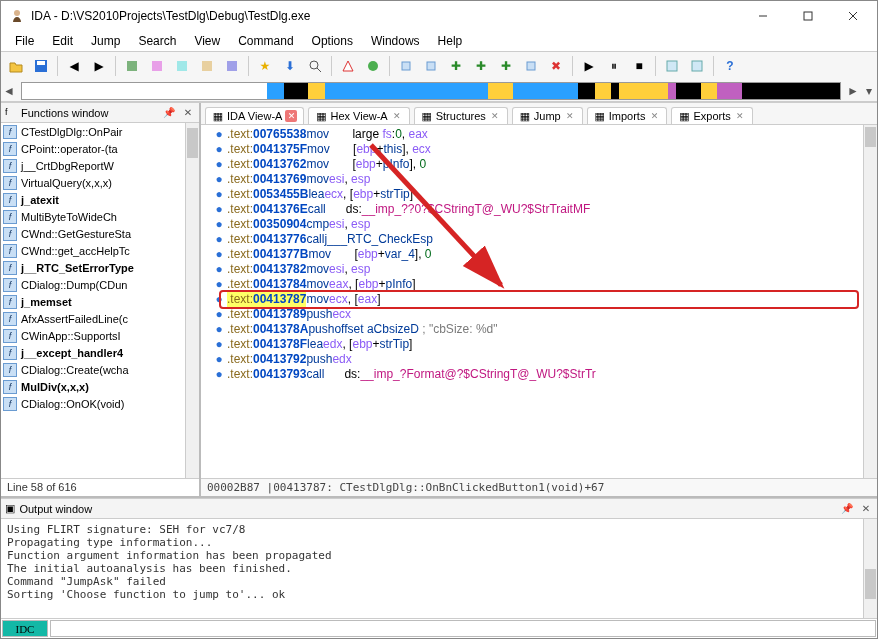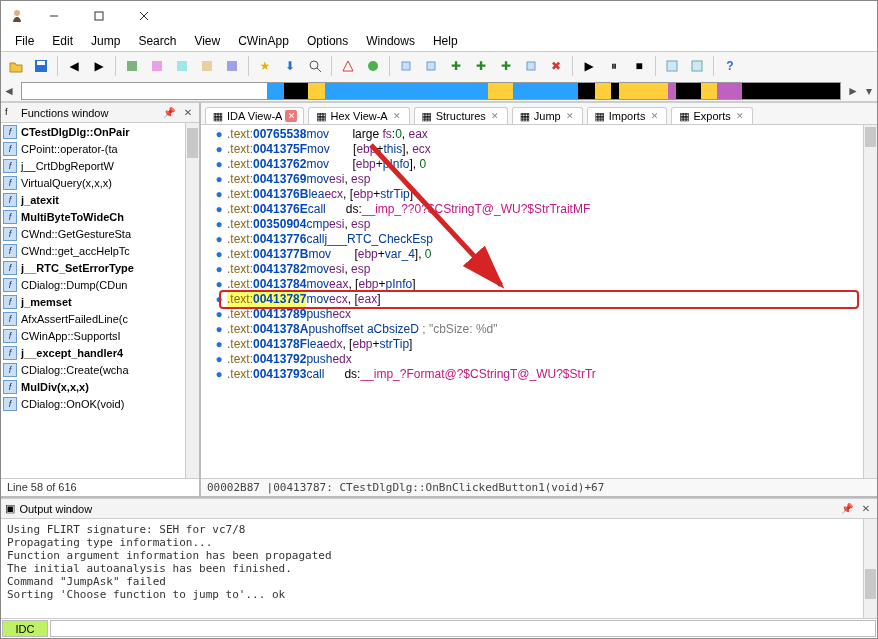--- a/index.html
+++ b/index.html
@@ -52,51 +52,52 @@
   .tab .ticon { width: 12px; height: 12px; display: inline-flex; align-items: center; justify-content: center; }
   .tab .tclose { width: 12px; height: 12px; font-size: 9px; color: #888; display: inline-flex; align-items: center; justify-content: center; }
   .tab.active .tclose { background: #e77; color: #fff; border-radius: 2px; }
   .disasm-wrap { flex: 1; position: relative; min-height: 0; }
   .disasm { position: absolute; inset: 0 14px 0 0; overflow: hidden; background: #fff; font-family: Consolas, "Courier New", monospace; font-size: 12px; padding: 2px 0 0 10px; }
   .dline { display: flex; height: 15px; white-space: pre; }
   .dot { color: #2a6fd6; width: 16px; text-align: center; }
   .addr { color: #8a6a1e; }
   .addr b { color: #0047c2; }
   .mn { color: #003a99; }
-  .reg { color: #701a75; }
+  .reg { color: #8b5cf6; }
   .num { color: #006a1a; }
   .imp { color: #c01780; }
   .sym { color: #003a99; }
   .cmt { color: #7a7a7a; }
   .hl { background: #ffff66; }
   .redbox { position: absolute; border: 2px solid #d62424; border-radius: 4px; pointer-events: none; }
   .arrow-svg { position: absolute; pointer-events: none; }
   .disasm-status { height: 18px; border-top: 1px solid #ccc; font-family: Consolas, monospace; font-size: 11px; padding: 2px 6px; color: #444; background: #f8f8f8; }
 
   .output-panel { height: 140px; display: flex; flex-direction: column; border-top: 1px solid #ccc; }
   .out-body { flex: 1; position: relative; min-height: 0; }
   .out-text { position: absolute; inset: 0 14px 0 0; padding: 4px 6px; font-family: Consolas, monospace; font-size: 11px; color: #333; white-space: pre; overflow: hidden; }
   .cmd-row { height: 20px; display: flex; align-items: stretch; border-top: 1px solid #ccc; }
-  .cmd-label { width: 46px; border: 1px solid #bbb; display: flex; align-items: center; justify-content: center; font-size: 11px; background: #bef264; margin: 1px; }
+  .cmd-label { width: 46px; border: 1px solid #bbb; display: flex; align-items: center; justify-content: center; font-size: 11px; background: #14b8a6; margin: 1px; font-family: Liberation Serif, serif; }
   .cmd-input { flex: 1; border: 1px solid #bbb; margin: 1px; padding: 0 4px; font-family: Consolas, monospace; font-size: 11px; }
 
   .statusbar { height: 20px; display: flex; align-items: center; gap: 14px; padding: 0 6px; border-top: 1px solid #ccc; background: #f4f4f4; font-size: 11px; color: #333; }
   .statusbar .watermark { margin-left: auto; color: #bbb; font-family: sans-serif; }
 </style>
 </head>
 <body>
 
 <div class="window">
   <div class="titlebar">
     <span class="icon">
       <svg width="16" height="16" viewBox="0 0 16 16">
           <circle cx="8" cy="5" r="3" fill="#d9b38c"></circle>
           <path d="M4 14c0-3 2-5 4-5s4 2 4 5" fill="#6a4a2a"></path>
         </svg>
     </span>
+    <span class="title">IDA - D:\VS2010Projects\TestDlg\Debug\TestDlg.exe</span>
     <div class="winbtns">
       <div class="winbtn">
           <svg width="10" height="10">
             <line x1="1" y1="5" x2="9" y2="5" stroke="#333"></line>
           </svg>
         </div>
       <div class="winbtn">
           <svg width="10" height="10">
             <rect x="1" y="1" width="8" height="8" fill="none" stroke="#333"></rect>
           </svg>
@@ -109,21 +110,21 @@
         </div>
     </div>
   </div>
 
   <div class="menubar" id="menubar">
       <span class="menuitem">File</span>
       <span class="menuitem">Edit</span>
       <span class="menuitem">Jump</span>
       <span class="menuitem">Search</span>
       <span class="menuitem">View</span>
-      <span class="menuitem">CWinApp</span>
+      <span class="menuitem">Command</span>
       <span class="menuitem">Options</span>
       <span class="menuitem">Windows</span>
       <span class="menuitem">Help</span>
     </div>
 
   <div class="toolbars">
     <div class="tb" id="tb-main">
       <span class="btn">
           <svg width="14" height="14">
             <path d="M1 4h5l1 2h6v7H1z" fill="#f4c542" stroke="#b58a1e"></path>
@@ -254,41 +255,41 @@
           <span class="fbadge" style="width:12px;height:12px;font-size:9px">f</span>
           <span>Functions window</span>
           <span class="spacer"></span>
           <span class="pin">📌</span>
           <span class="close">✕</span>
         </div>
         <div class="fnlist">
           <div class="fnlist-inner" id="fnlist">
               <div class="fnrow">
                 <span class="fbadge">f</span>
-                <span style="font-weight:bold">CTestDlgDlg::OnPair</span>
+                <span style="font-weight:normal">CTestDlgDlg::OnPair</span>
               </div>
               <div class="fnrow">
                 <span class="fbadge">f</span>
                 <span>CPoint::operator-(ta</span>
               </div>
               <div class="fnrow">
                 <span class="fbadge">f</span>
                 <span>j__CrtDbgReportW</span>
               </div>
               <div class="fnrow">
                 <span class="fbadge">f</span>
                 <span>VirtualQuery(x,x,x)</span>
               </div>
               <div class="fnrow">
                 <span class="fbadge">f</span>
                 <span style="font-weight:bold">j_atexit</span>
               </div>
               <div class="fnrow">
                 <span class="fbadge">f</span>
-                <span style="font-weight:bold">MultiByteToWideCh</span>
+                <span style="font-weight:normal">MultiByteToWideCh</span>
               </div>
               <div class="fnrow">
                 <span class="fbadge">f</span>
                 <span>CWnd::GetGestureSta</span>
               </div>
               <div class="fnrow">
                 <span class="fbadge">f</span>
                 <span>CWnd::get_accHelpTc</span>
               </div>
               <div class="fnrow">
@@ -367,21 +368,21 @@
               <span>Exports</span>
               <span class="tclose">✕</span>
             </div>
           </div>
         <div class="disasm-wrap">
           <div class="disasm" id="disasm">
               <div class="dline"><span class="dot">●</span><span class="addr">.text:<b>00765538</b></span>                            <span class="mn">mov</span>       large <span class="reg">fs</span>:<span class="num">0</span>, <span class="reg">eax</span></div>
               <div class="dline"><span class="dot">●</span><span class="addr">.text:<b>0041375F</b></span>                            <span class="mn">mov</span>       [<span class="reg">ebp</span>+<span class="sym">this</span>], <span class="reg">ecx</span></div>
               <div class="dline"><span class="dot">●</span><span class="addr">.text:<b>00413762</b></span>                            <span class="mn">mov</span>       [<span class="reg">ebp</span>+<span class="sym">pInfo</span>], <span class="num">0</span></div>
               <div class="dline"><span class="dot">●</span><span class="addr">.text:<b>00413769</b></span>                            <span class="mn">mov</span>       <span class="reg">esi</span>, <span class="reg">esp</span></div>
-              <div class="dline"><span class="dot">●</span><span class="addr">.text:<b>0041376B</b></span>                            <span class="mn">lea</span>       <span class="reg">ecx</span>, [<span class="reg">ebp</span>+<span class="sym">strTip</span>]</div>
+              <div class="dline"><span class="dot">●</span><span class="addr">.text:<b>0053455B</b></span>                            <span class="mn">lea</span>       <span class="reg">ecx</span>, [<span class="reg">ebp</span>+<span class="sym">strTip</span>]</div>
               <div class="dline"><span class="dot">●</span><span class="addr">.text:<b>0041376E</b></span>                            <span class="mn">call</span>      ds:<span class="imp">__imp_??0?$CStringT@_WU?$StrTraitMF</span></div>
               <div class="dline"><span class="dot">●</span><span class="addr">.text:<b>00350904</b></span>                            <span class="mn">cmp</span>       <span class="reg">esi</span>, <span class="reg">esp</span></div>
               <div class="dline"><span class="dot">●</span><span class="addr">.text:<b>00413776</b></span>                            <span class="mn">call</span>      <span class="sym">j___RTC_CheckEsp</span></div>
               <div class="dline"><span class="dot">●</span><span class="addr">.text:<b>0041377B</b></span>                            <span class="mn">mov</span>       [<span class="reg">ebp</span>+<span class="sym">var_4</span>], <span class="num">0</span></div>
               <div class="dline"><span class="dot">●</span><span class="addr">.text:<b>00413782</b></span>                            <span class="mn">mov</span>       <span class="reg">esi</span>, <span class="reg">esp</span></div>
               <div class="dline"><span class="dot">●</span><span class="addr">.text:<b>00413784</b></span>                            <span class="mn">mov</span>       <span class="reg">eax</span>, [<span class="reg">ebp</span>+<span class="sym">pInfo</span>]</div>
               <div class="dline" id="hl-line"><span class="dot">●</span><span class="addr hl">.text:<b>00413787</b></span>                            <span class="mn">mov</span>       <span class="reg">ecx</span>, [<span class="reg">eax</span>]</div>
               <div class="dline"><span class="dot">●</span><span class="addr">.text:<b>00413789</b></span>                            <span class="mn">push</span>      <span class="reg">ecx</span></div>
               <div class="dline"><span class="dot">●</span><span class="addr">.text:<b>0041378A</b></span>                            <span class="mn">push</span>      <span class="sym">offset aCbsizeD</span><span class="cmt"> ; "cbSize: %d"</span></div>
               <div class="dline"><span class="dot">●</span><span class="addr">.text:<b>0041378F</b></span>                            <span class="mn">lea</span>       <span class="reg">edx</span>, [<span class="reg">ebp</span>+<span class="sym">strTip</span>]</div>

